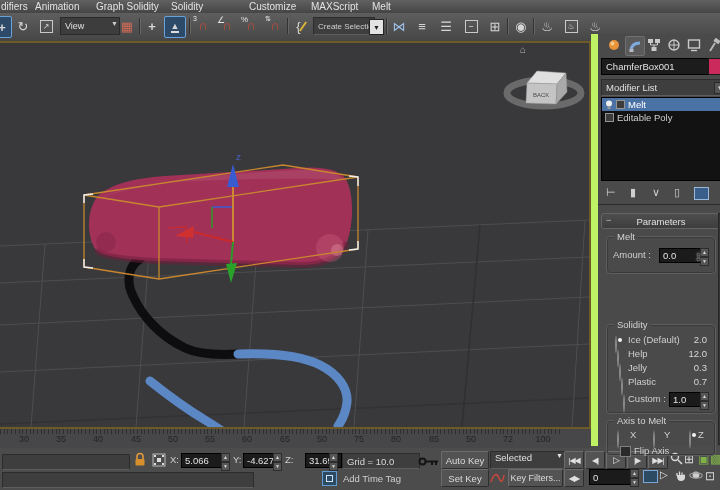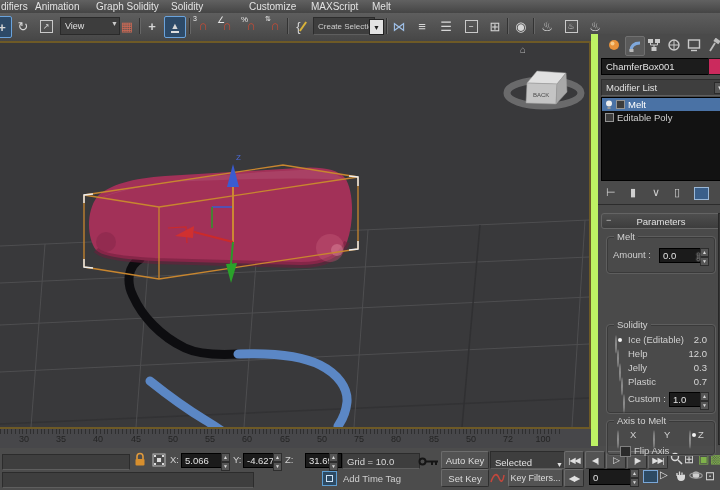--- a/index.html
+++ b/index.html
@@ -272,21 +272,21 @@
     <div class="abs sunken" style="left:342px;top:5px;width:72px;height:14px;display:flex;align-items:center;padding-left:4px;font-size:9.5px;color:#d8d8d8">Grid = 10.0</div>
     <span class="abs" style="left:418px;top:6px">
       <svg width="22" height="13" viewBox="0 0 22 13">
           <circle cx="4.5" cy="6.5" r="3" fill="none" stroke="#151515" stroke-width="2"></circle>
           <line x1="7.5" y1="6.5" x2="20" y2="6.5" stroke="#151515" stroke-width="2"></line>
           <line x1="14" y1="6.5" x2="14" y2="10" stroke="#151515" stroke-width="2"></line>
           <line x1="18" y1="6.5" x2="18" y2="10" stroke="#151515" stroke-width="2"></line>
         </svg>
     </span>
     <div class="abs btn" style="left:441px;top:3px;width:46px;height:16px">Auto Key</div>
-    <div class="abs sunken" style="left:490px;top:3px;width:71px;height:16px;display:flex;align-items:flex-end;padding-left:4px;font-size:9.5px;color:#e2e2e2">
+    <div class="abs sunken" style="left:490px;top:3px;width:71px;height:16px;display:flex;align-items:flex-start;padding-left:4px;font-size:9.5px;color:#e2e2e2">
       <span>Selected</span>
       <span style="position:absolute;right:3px;font-size:7px">▼</span>
     </div>
     <div class="abs btn pbtn" style="left:564px;top:3px;width:18px;height:16px">|◀◀</div>
     <div class="abs btn pbtn" style="left:585px;top:3px;width:18px;height:16px">◀|</div>
     <div class="abs btn pbtn" style="left:606px;top:3px;width:18px;height:16px;font-size:9px">▷</div>
     <div class="abs btn pbtn" style="left:627px;top:3px;width:18px;height:16px">|▶</div>
     <div class="abs btn pbtn" style="left:648px;top:3px;width:18px;height:16px">▶▶|</div>
     <span class="abs navico" style="left:670px;top:4px">
       <svg width="13" height="13">
@@ -417,21 +417,21 @@
       <span class="spin abs" style="left:93px;top:11px">
           <i>▲</i>
           <i>▼</i>
         </span>
     </div>
 
 
     <div class="grp" style="left:8px;top:290px;width:108px;height:88px">
       <span class="grplabel">Solidity</span>
       <span class="radio sel abs" style="left:8px;top:11px"></span>
-      <span class="plabel abs" style="left:21px;top:9px">Ice (Editable)</span>
+      <span class="plabel abs" style="left:21px;top:9px">Ice (Default)</span>
       <span class="vlabel abs" style="right:8px;top:9px">2.0</span>
       <span class="radio abs" style="left:8px;top:25px"></span>
       <span class="plabel abs" style="left:21px;top:23px">Help</span>
       <span class="vlabel abs" style="right:8px;top:23px">12.0</span>
       <span class="radio abs" style="left:8px;top:39px"></span>
       <span class="plabel abs" style="left:21px;top:37px">Jelly</span>
       <span class="vlabel abs" style="right:8px;top:37px">0.3</span>
       <span class="radio abs" style="left:8px;top:53px"></span>
       <span class="plabel abs" style="left:21px;top:51px">Plastic</span>
       <span class="vlabel abs" style="right:8px;top:51px">0.7</span>

